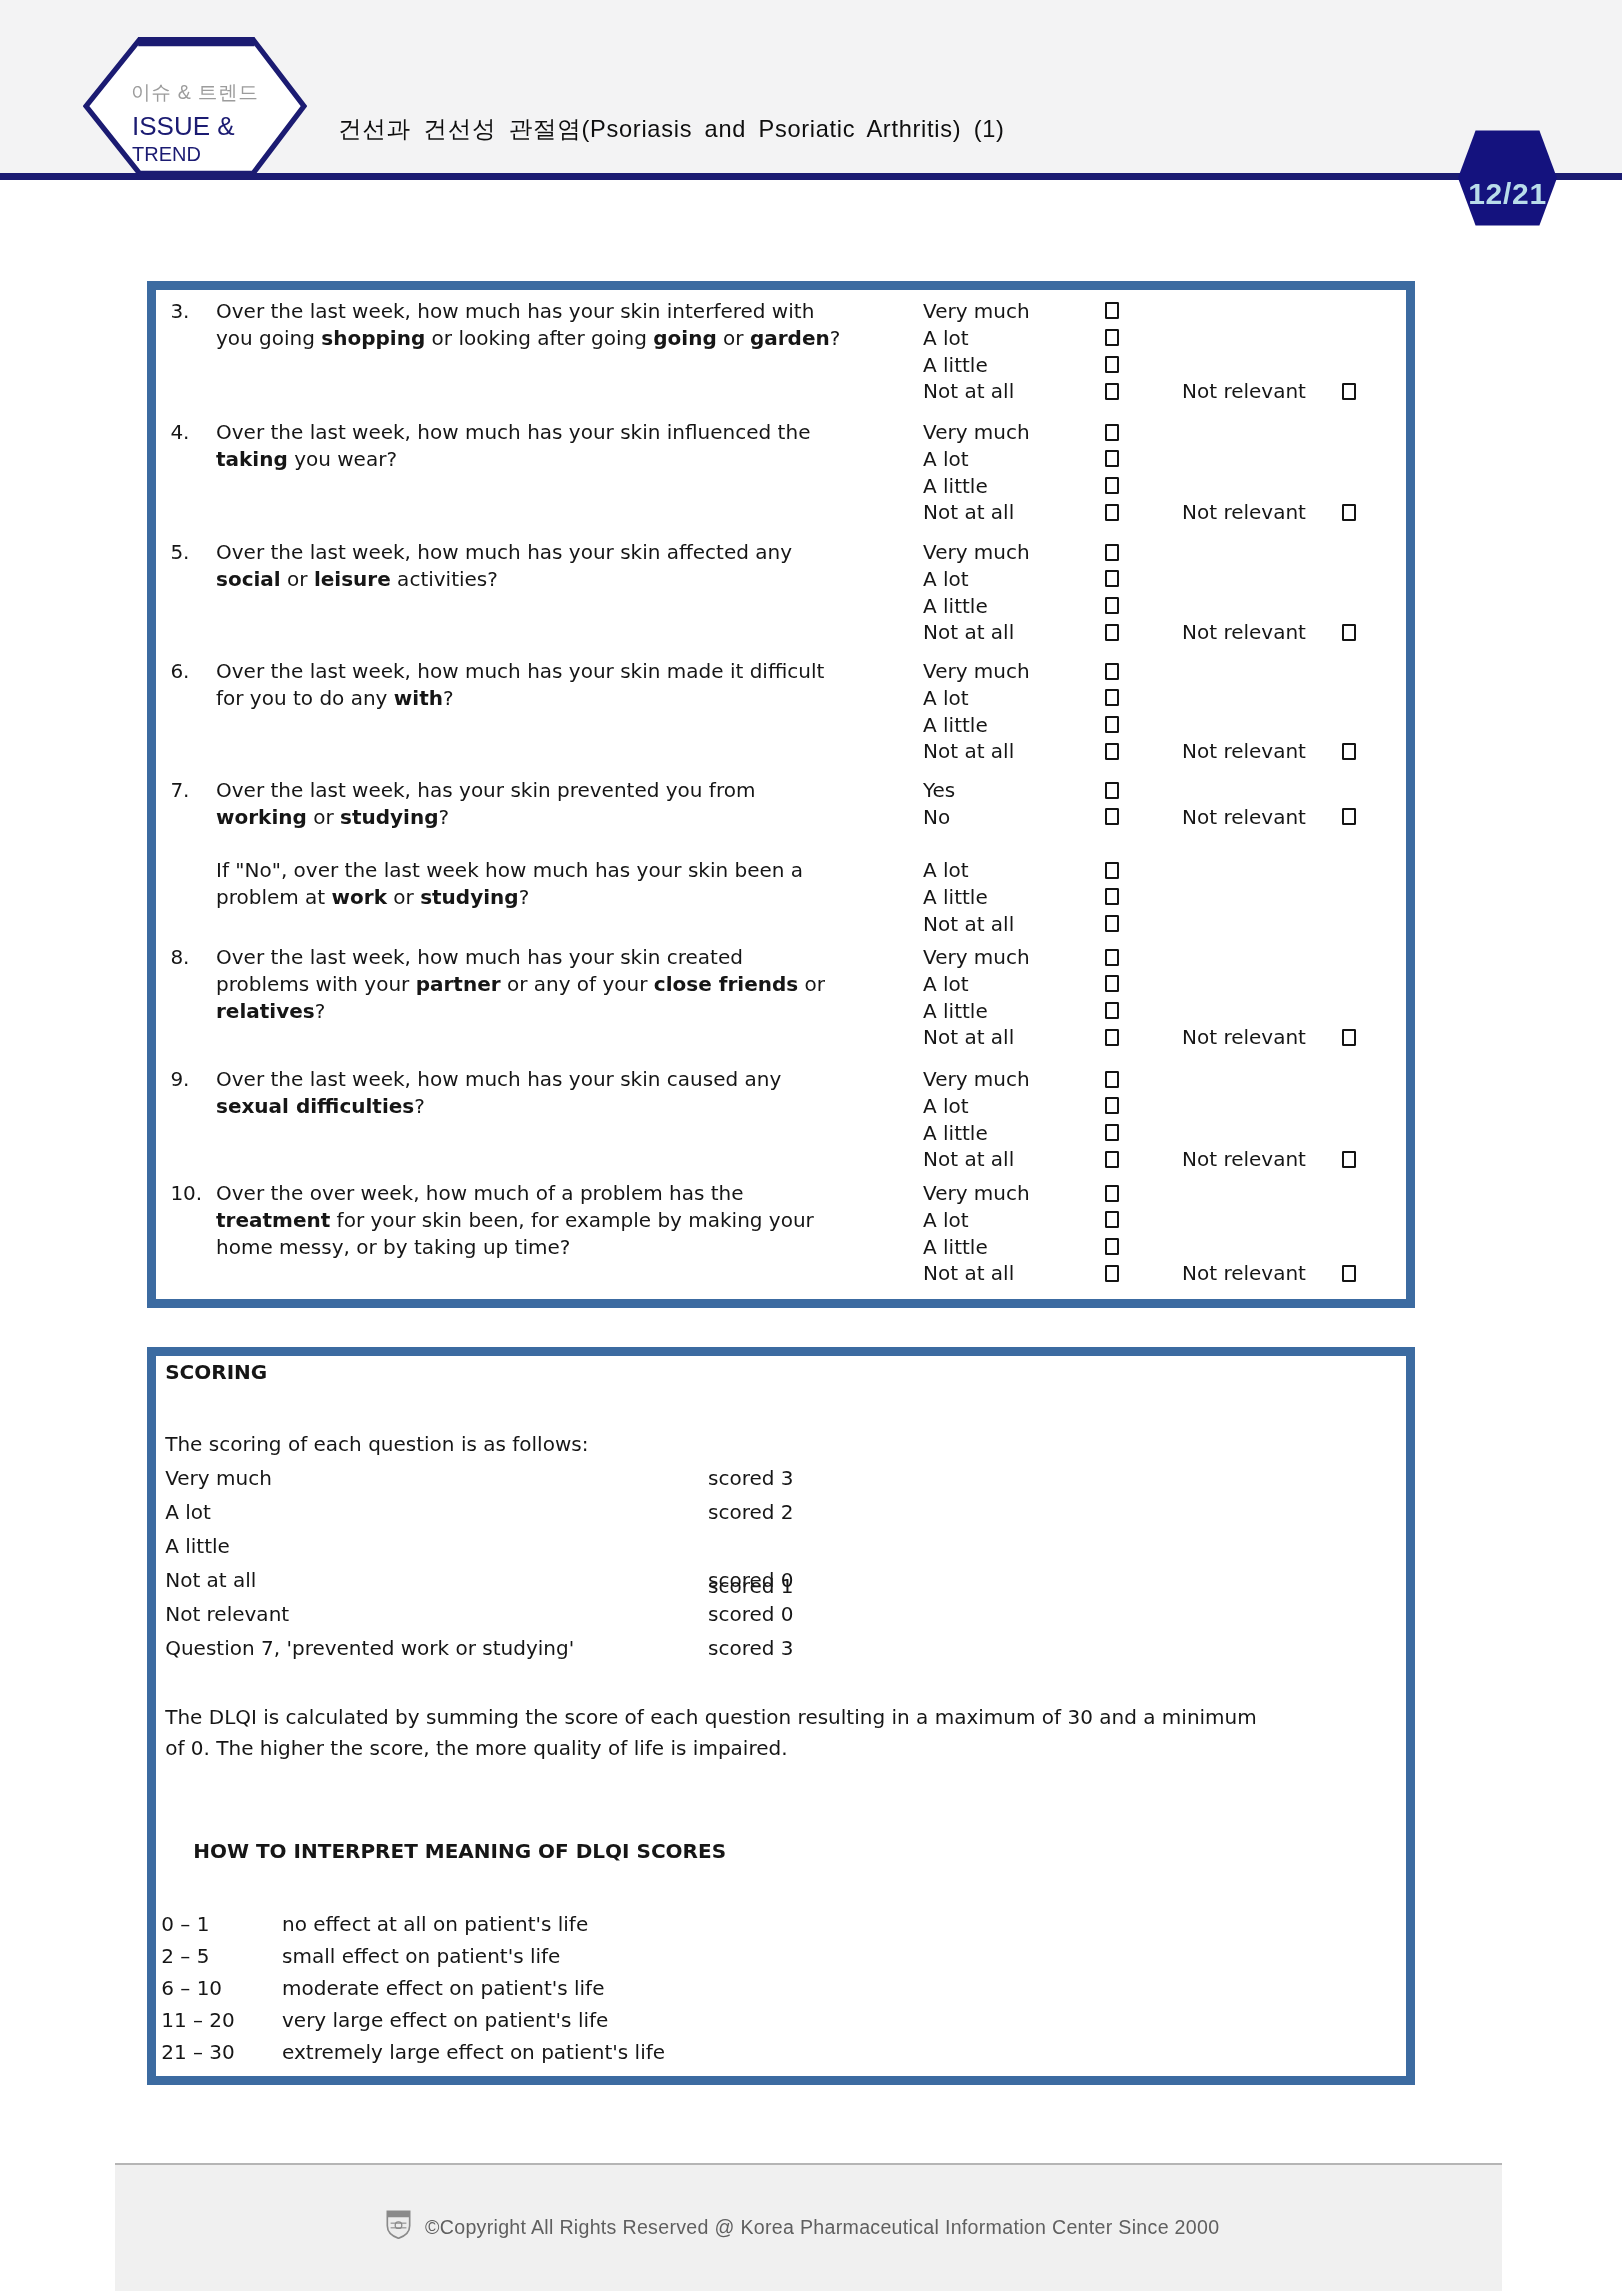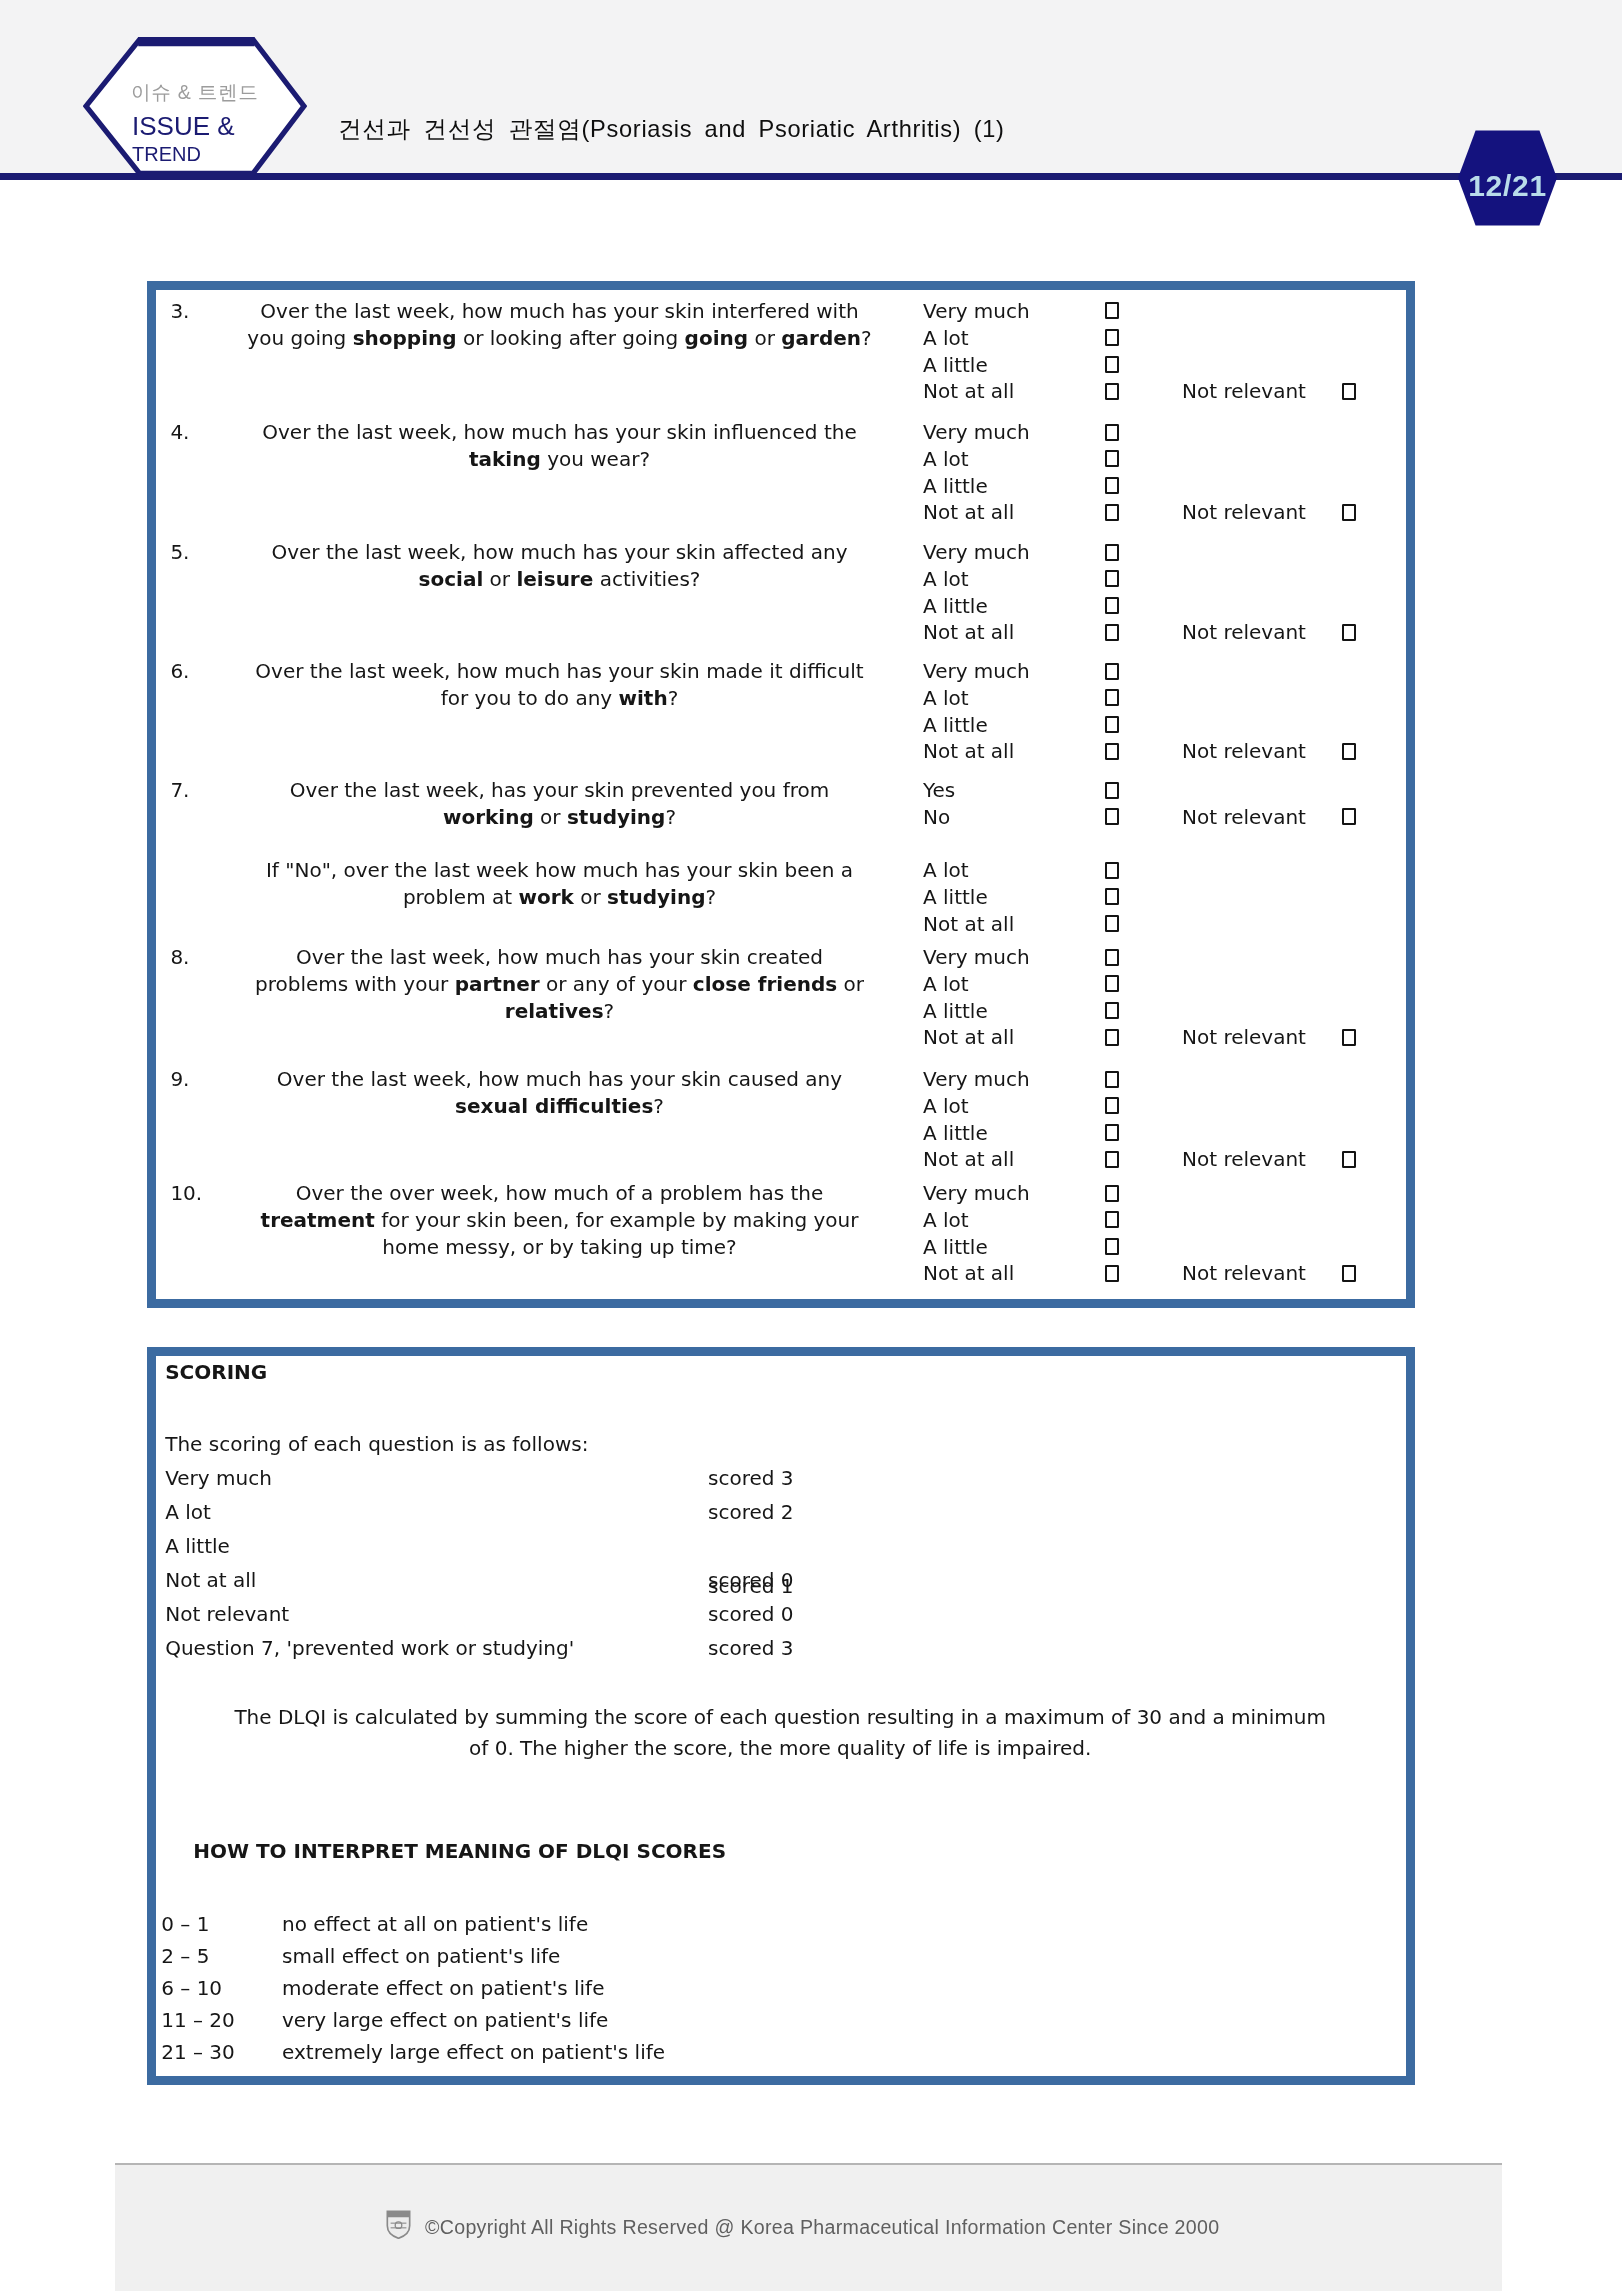--- a/index.html
+++ b/index.html
@@ -1,30 +1,30 @@
 <!DOCTYPE html>
 <html style="--navy: #1b1b72; --box-border: #3c6ba1; --band: #f3f3f4; --logo-gray: #9c9c9c; --badge-text: #b9dcea;font-size:10.5px"><head>
 <meta charset="utf-8">
 <style>
   html,body{margin:0;padding:0;}
   body{width:1623px;height:2295px;background:#ffffff;font-family:"DejaVu Sans",sans-serif;}
-  .page{position:relative;width:1623px;height:2295px;overflow:hidden;background:#ffffff;text-align:center;}
+  .page{position:relative;width:1623px;height:2295px;overflow:hidden;background:#ffffff;}
 
   
   .header-band{position:absolute;left:0;top:0;width:1623px;height:173px;background:var(--band,#f3f3f4);}
   .header-rule{position:absolute;left:0;top:173px;width:1623px;height:6.5px;background:var(--navy,#1b1b72);z-index:1;}
   .logo-hex{position:absolute;left:83px;top:37px;z-index:2;}
   .logo-text{position:absolute;z-index:3;white-space:nowrap;}
   .logo-kr{left:131px;top:79px;font-size:19.6px;color:var(--logo-gray,#9c9c9c);letter-spacing:0.7px;font-family:"Liberation Sans",sans-serif;}
   .logo-en1{left:132px;top:111px;font-size:26px;color:var(--navy,#1b1b72);font-family:"Liberation Sans",sans-serif;}
   .logo-en2{left:132px;top:143px;font-size:20px;color:var(--navy,#1b1b72);font-family:"Liberation Sans",sans-serif;}
   .page-title{position:absolute;left:338px;top:113px;font-size:23.6px;font-weight:500;color:#0e0e0e;
               letter-spacing:0.7px;word-spacing:5.2px;white-space:nowrap;z-index:2;font-family:"Liberation Sans","DejaVu Sans",sans-serif;}
   .badge{position:absolute;left:1458px;top:130px;width:99px;height:96px;z-index:2;}
-  .badge-num{position:absolute;left:0;top:8px;width:99px;height:96px;display:flex;align-items:center;justify-content:center;
+  .badge-num{position:absolute;left:0;top:16px;width:99px;height:96px;display:flex;align-items:center;justify-content:center;
              font-size:30px;font-weight:bold;color:var(--badge-text,#b9dcea);letter-spacing:0.7px;font-family:"Liberation Sans",sans-serif;}
 
   
   .bluebox{position:absolute;background:#ffffff;border:9.2px solid var(--box-border,#3c6ba1);}
   .qbox{left:147px;top:281px;width:1250px;height:1009px;}
   .sbox{left:147px;top:1347px;width:1250px;height:720px;}
   .qcontent{position:relative;width:100%;height:100%;}
 
   .q-block{position:absolute;left:0;width:1250px;}
   .q-num{position:absolute;left:14.4px;top:0;font-size:20px;color:#161616;line-height:27px;}

